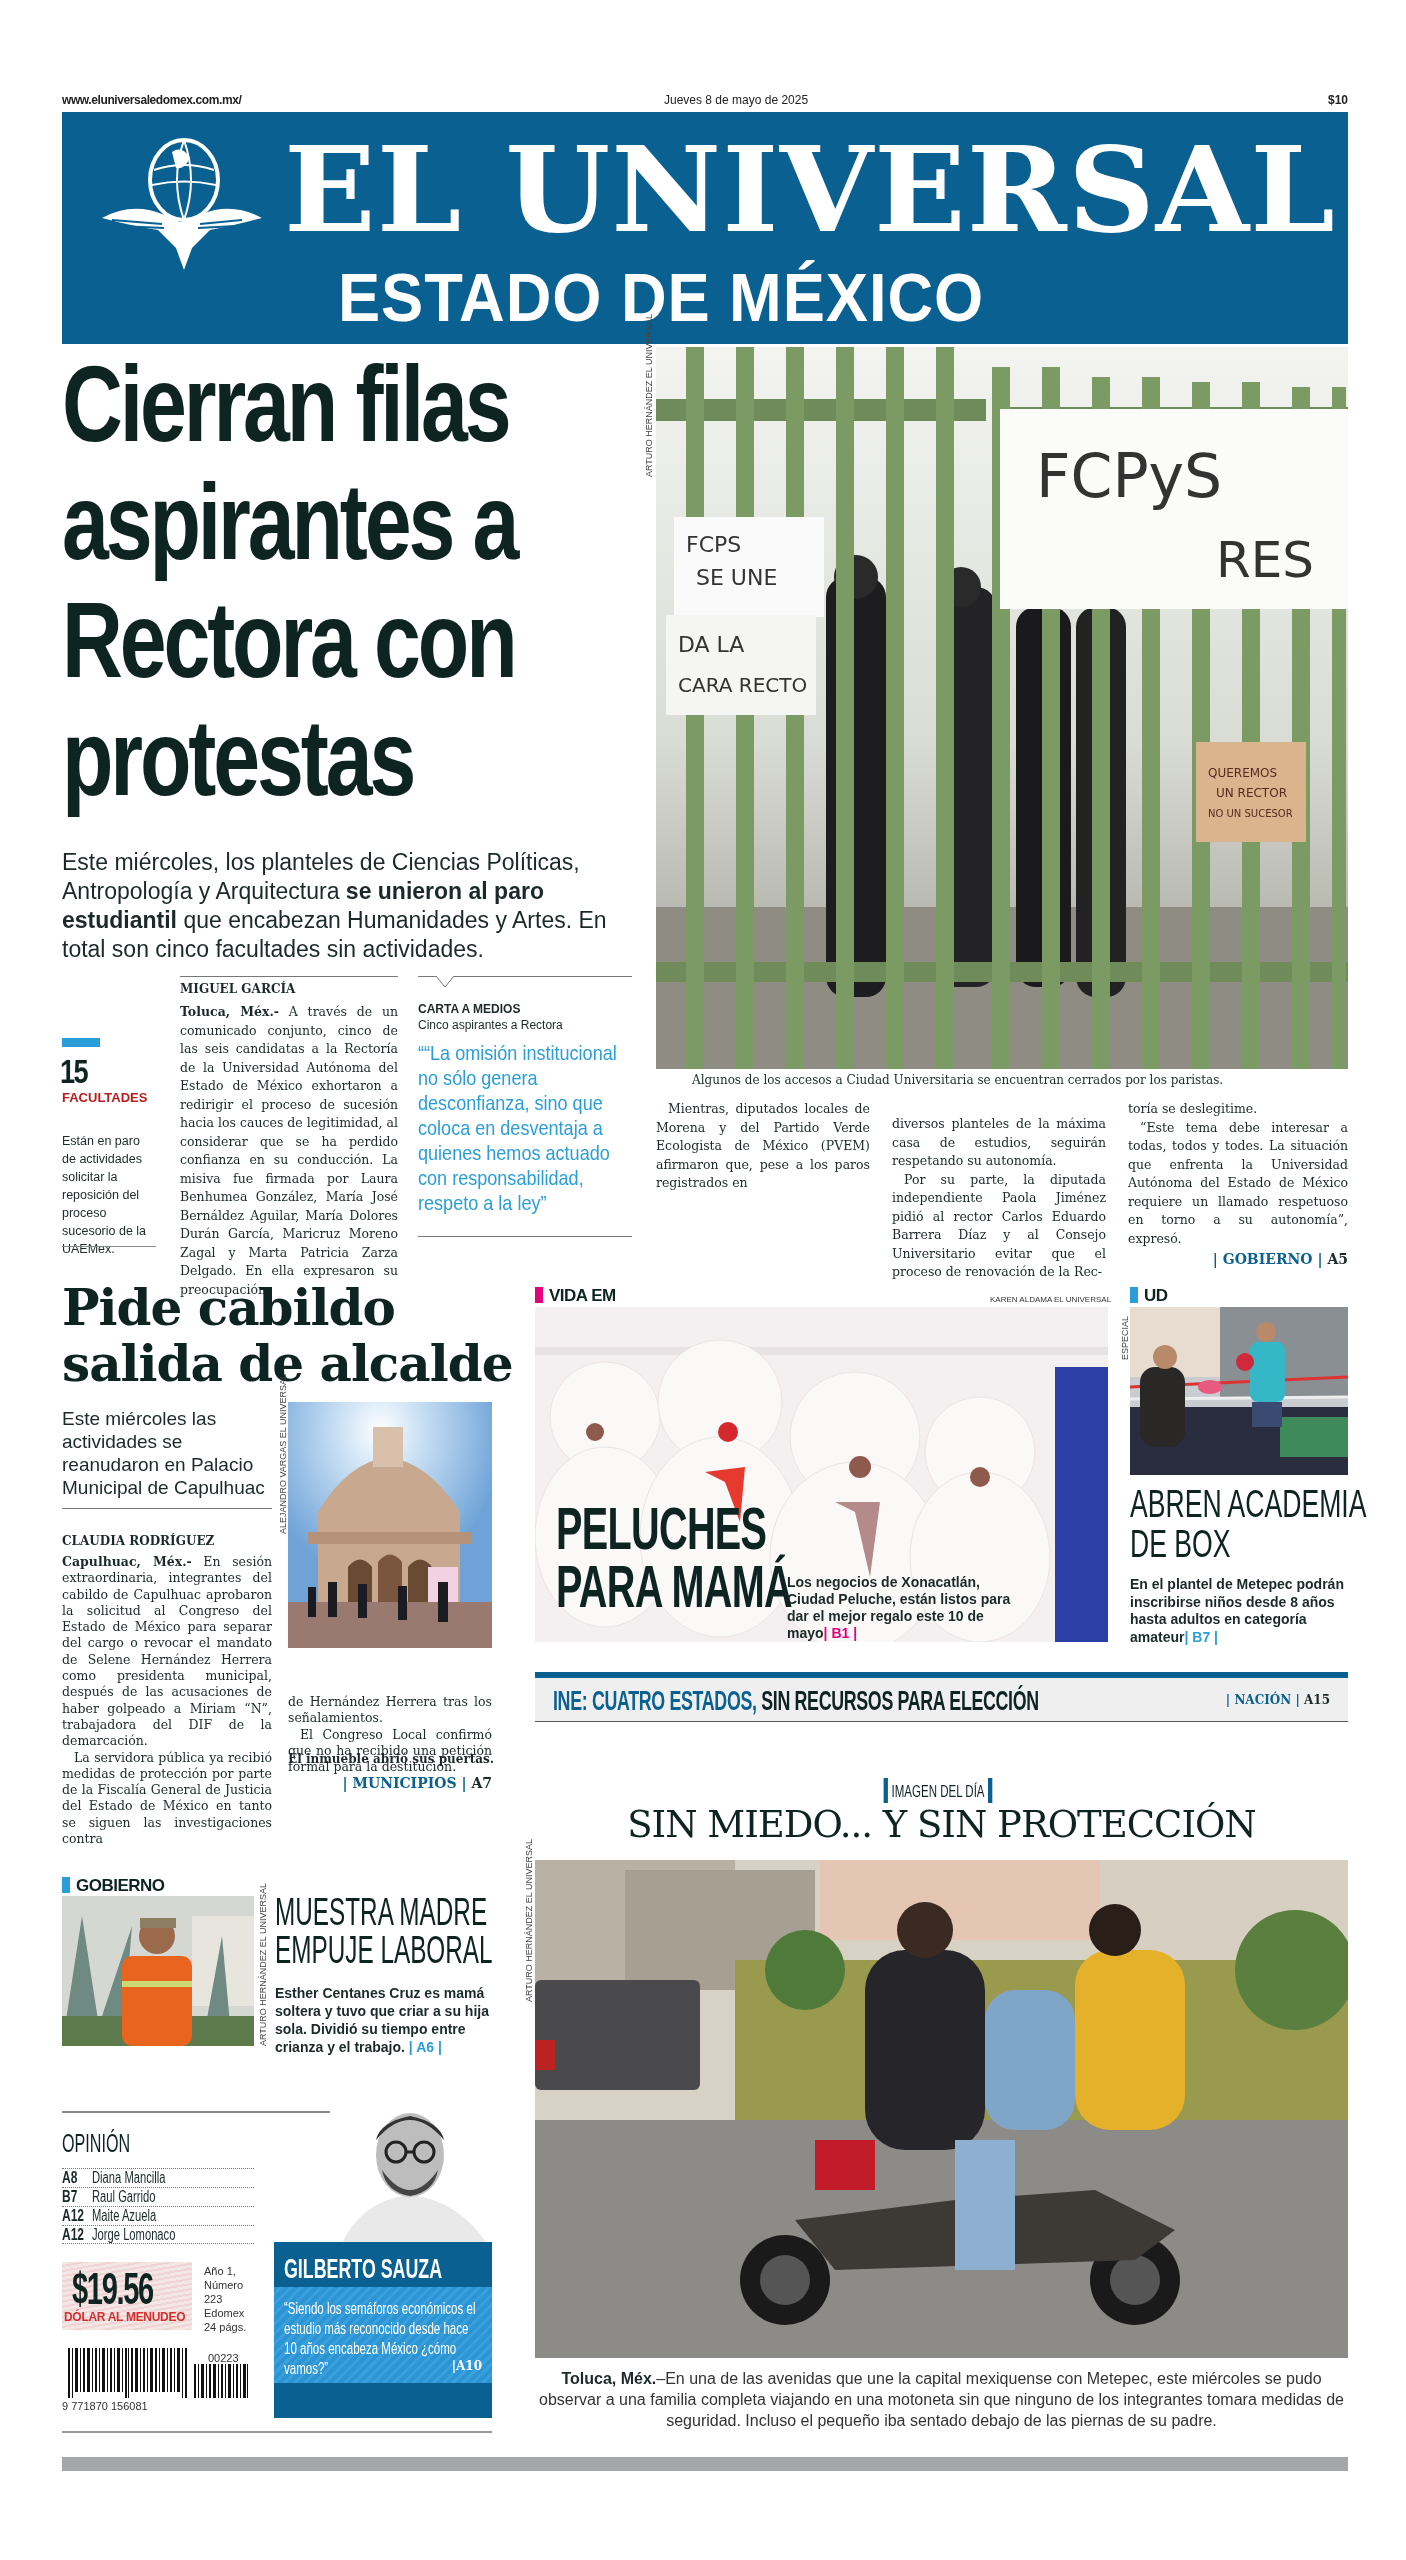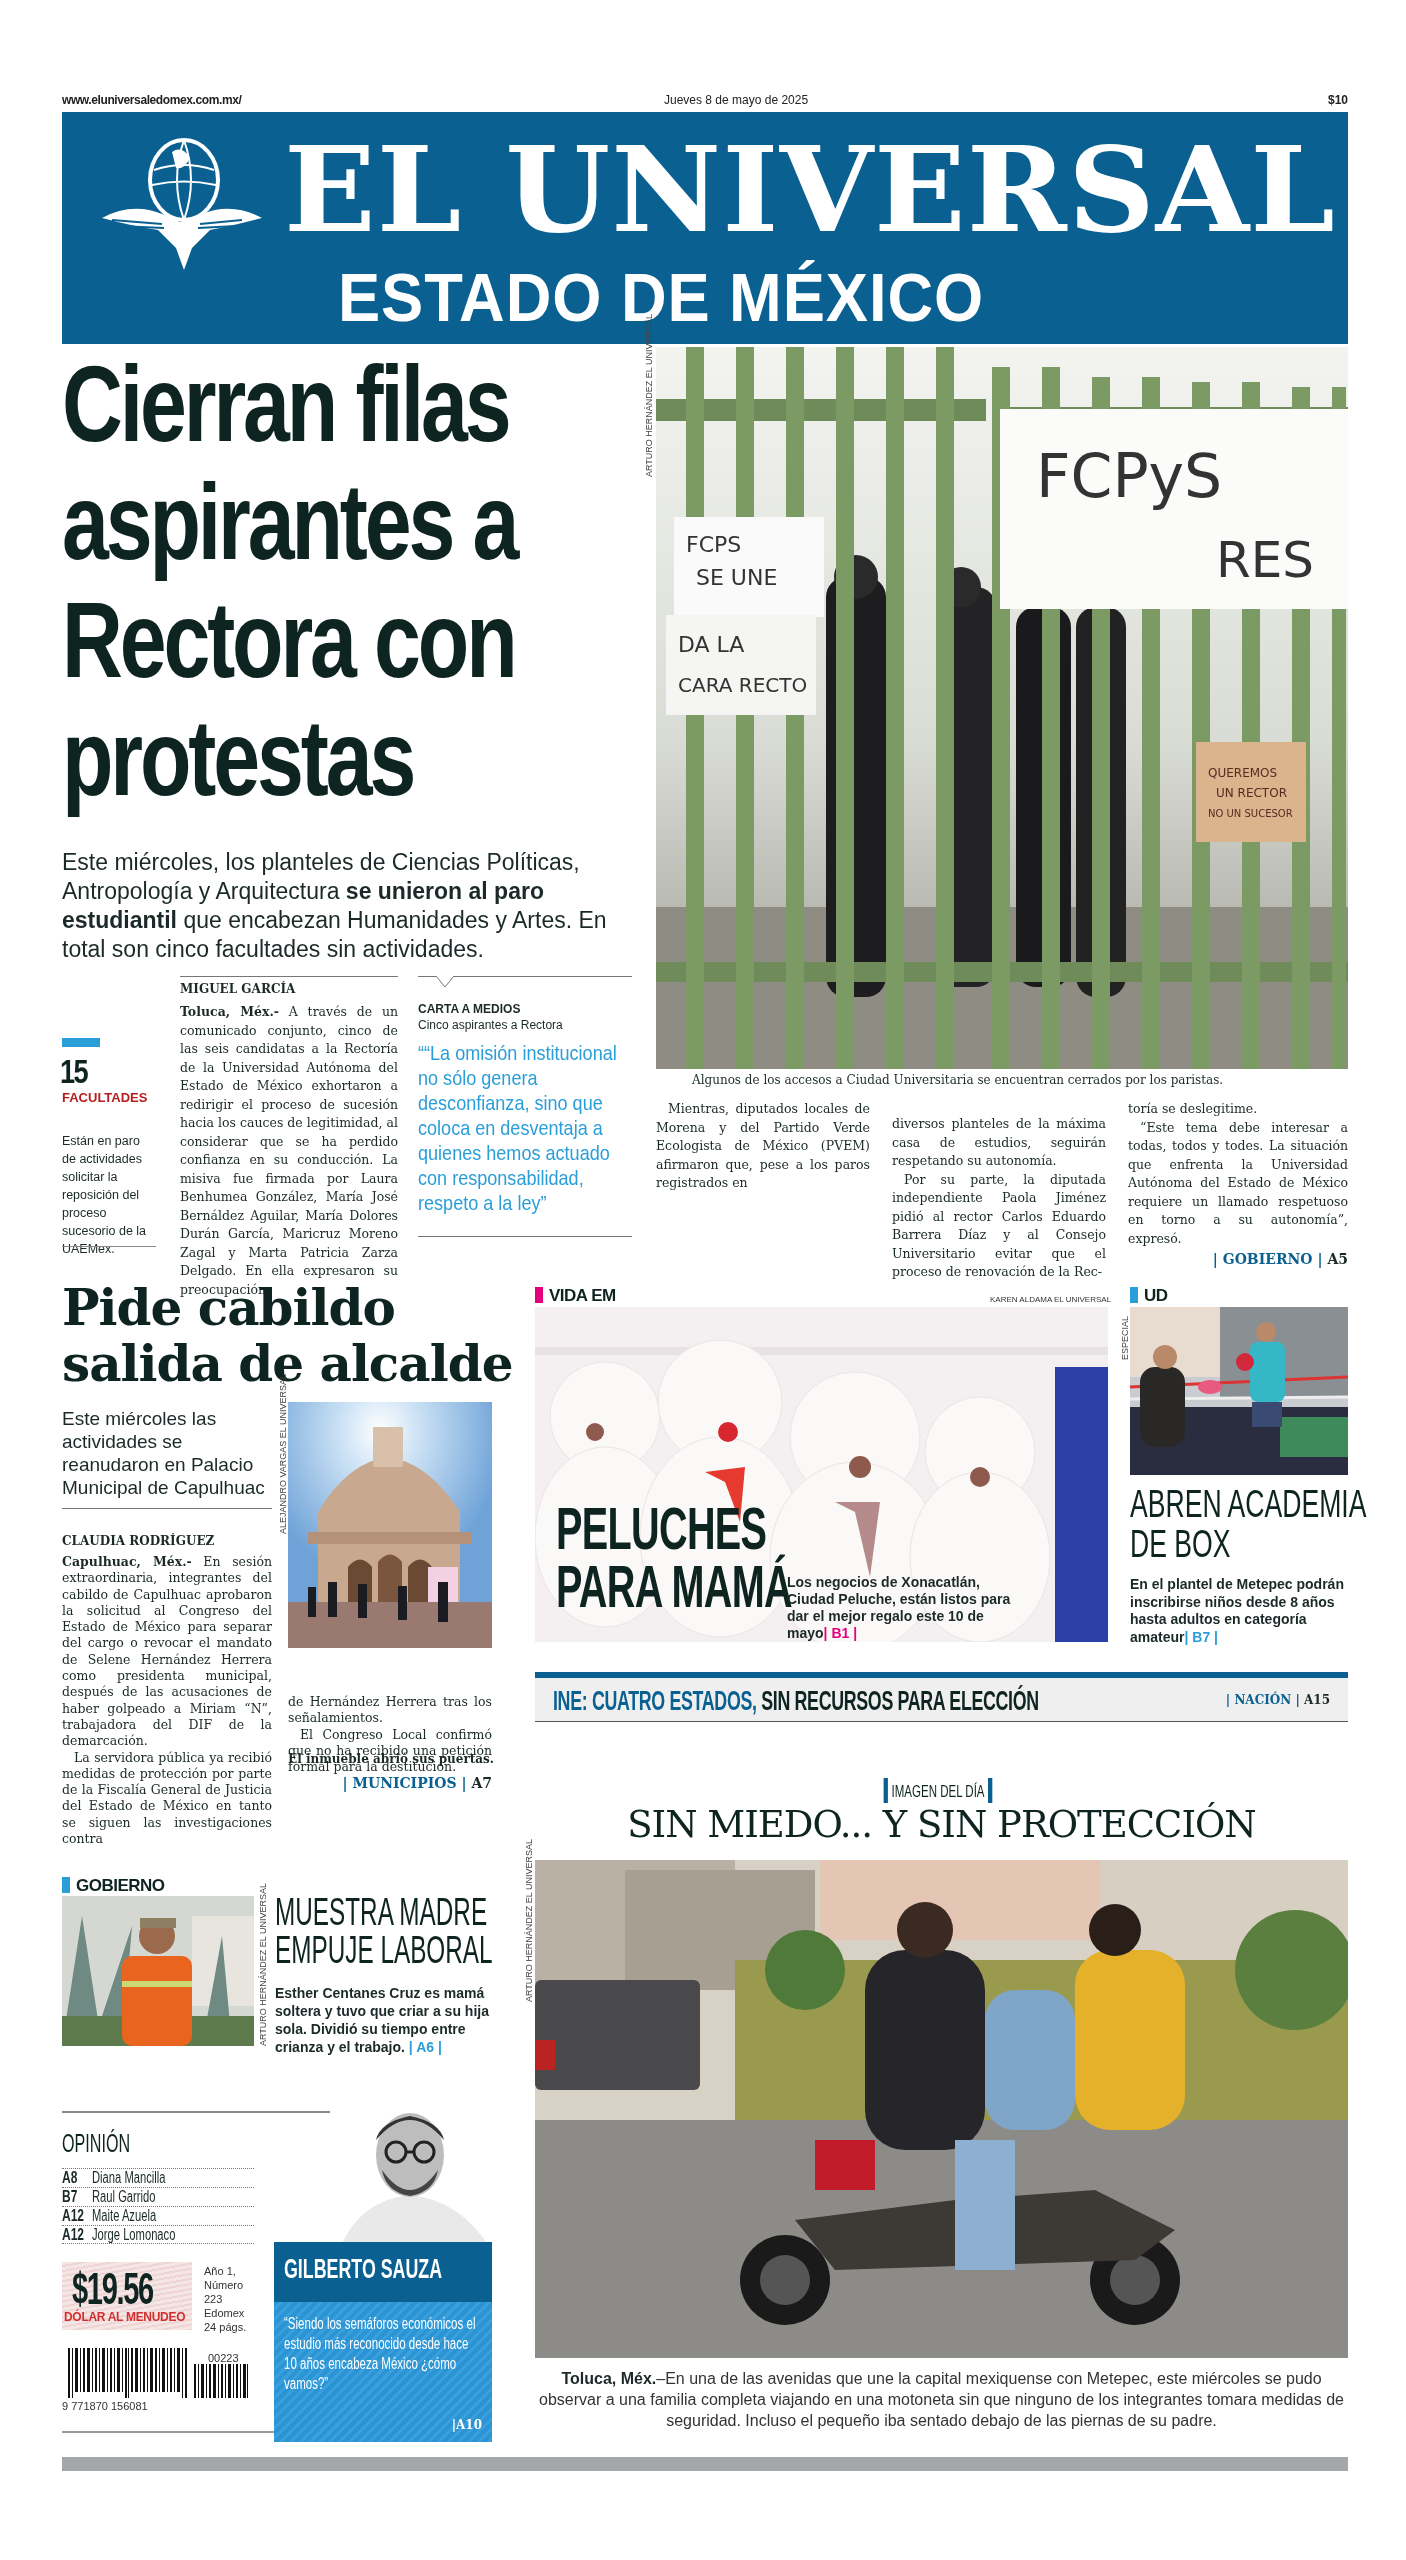--- a/index.html
+++ b/index.html
@@ -119,21 +119,21 @@
   .issue-info { left: 204px; top: 2264px; font-size: 11px; line-height: 14px; color: #333; }
   .barcode1 { left: 68px; top: 2348px; width: 120px; height: 50px; }
   .barcode2 { left: 194px; top: 2364px; width: 55px; height: 34px; }
   .barcode-num { left: 62px; top: 2400px; font-size: 11px; color: #333; white-space: nowrap; }
   .barcode-addon { left: 208px; top: 2352px; font-size: 11px; color: #333; }
   .op-rule-bot { left: 62px; top: 2431px; width: 430px; height: 2px; background: #999; }
 
   .columnist-photo { left: 330px; top: 2100px; width: 162px; height: 148px; overflow: hidden; }
   .columnist-box { left: 274px; top: 2242px; width: 218px; height: 176px; background: #0a6191; }
   .columnist-name { position: absolute; left: 10px; top: 12px; font-size: 27px; font-weight: bold; color: #fff; transform: scaleX(0.66); transform-origin: left top; white-space: nowrap; }
-  .columnist-quote-area { position: absolute; left: 0; top: 60px; width: 218px; height: 140px; background: repeating-linear-gradient(135deg, #2b95d4 0 4px, #3a9fdc 4px 7px); }
+  .columnist-quote-area { position: absolute; left: 0; top: 45px; width: 218px; height: 96px; background: repeating-linear-gradient(135deg, #2b95d4 0 4px, #3a9fdc 4px 7px); }
   .columnist-quote { position: absolute; left: 10px; top: 12px; width: 270px; font-size: 16px; line-height: 20px; color: #fff; transform: scaleX(0.72); transform-origin: left top; }
   .columnist-ref { position: absolute; right: 10px; bottom: 10px; font-family: "DejaVu Serif", serif; font-size: 12px; font-weight: bold; color: #fff; }
 
   .bottom-bar { left: 62px; top: 2457px; width: 1286px; height: 14px; background: #a5a6a8; }
 </style>
 </head>
 <body>
 
 <div class="abs topline">
   <span class="url">www.eluniversaledomex.com.mx/</span>

